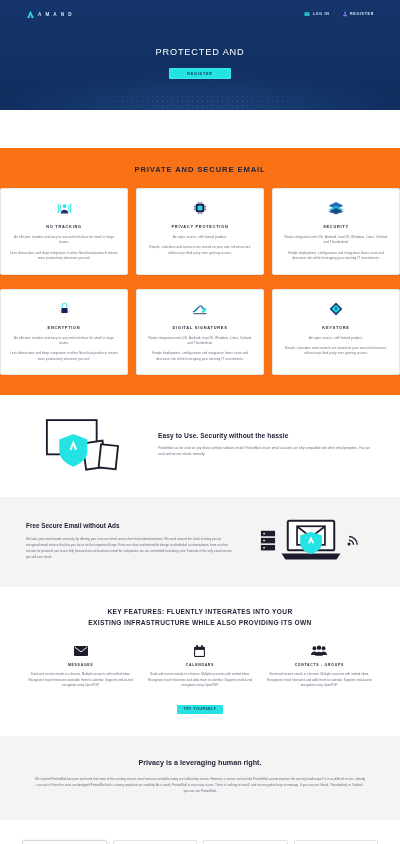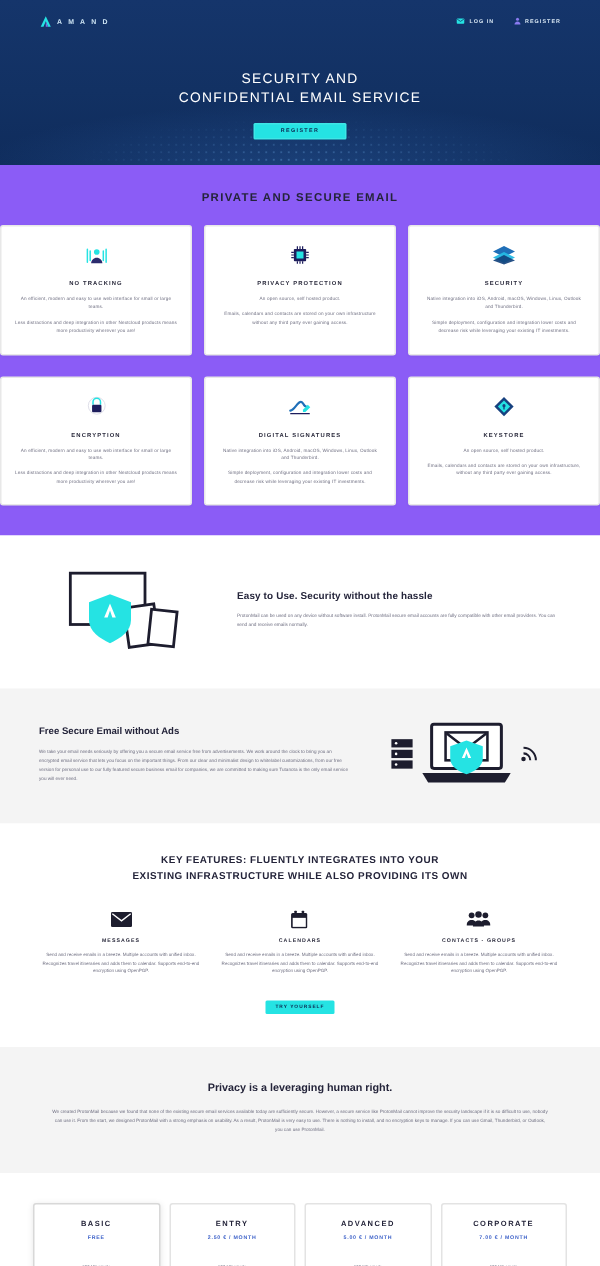--- a/index.html
+++ b/index.html
@@ -52,21 +52,21 @@
   .btn-register{
     margin:9px auto 0; display:block; width:62px; height:11px;
     background:#25e3e3; border:none; border-radius:1px;
     color:#0d2a52; font-size:3.6px; letter-spacing:.9px; font-weight:700;
     cursor:pointer;
     box-shadow:0 0 0 1px rgba(255,255,255,.12) inset;
   }
 
   
   .sec{ padding:0 26px; }
-  .sec-grey{ background:#8b5cf6; }
+  .sec-grey{ background:#f97316;margin-top:38px; }
   .sec-title{
     text-align:center; font-size:7.6px; letter-spacing:.9px; font-weight:600; color:#24243a;
   }
 
   
   .features{ padding:17px 0 20px; }
   .card-grid{ display:flex; gap:8px; margin-top:14px; }
   .card{
     flex:1; background:#fff; border:1px solid #e8e8e8; border-radius:2px;
     padding:11px 9px 12px; text-align:center;
@@ -161,22 +161,21 @@
             <circle cx="12" cy="7" r="4" fill="#8a7bf0"></circle>
             <path d="M4 21c0-4.4 3.6-8 8-8s8 3.6 8 8z" fill="#8a7bf0"></path>
           </svg>
           <span>REGISTER</span>
         </div>
       </nav>
     </div>
 
     <div class="hero-center">
       <div class="hero-title">
-        <div>SECURITY AND</div>
-        <div>CONFIDENTIAL EMAIL SERVICE</div>
+        <div>PROTECTED AND</div>
       </div>
       <button class="btn-register">REGISTER</button>
     </div>
   </header>
 
   <section class="sec sec-grey features">
     <h2 class="sec-title">PRIVATE AND SECURE EMAIL</h2>
 
     <div class="card-grid">
       <div class="card">

